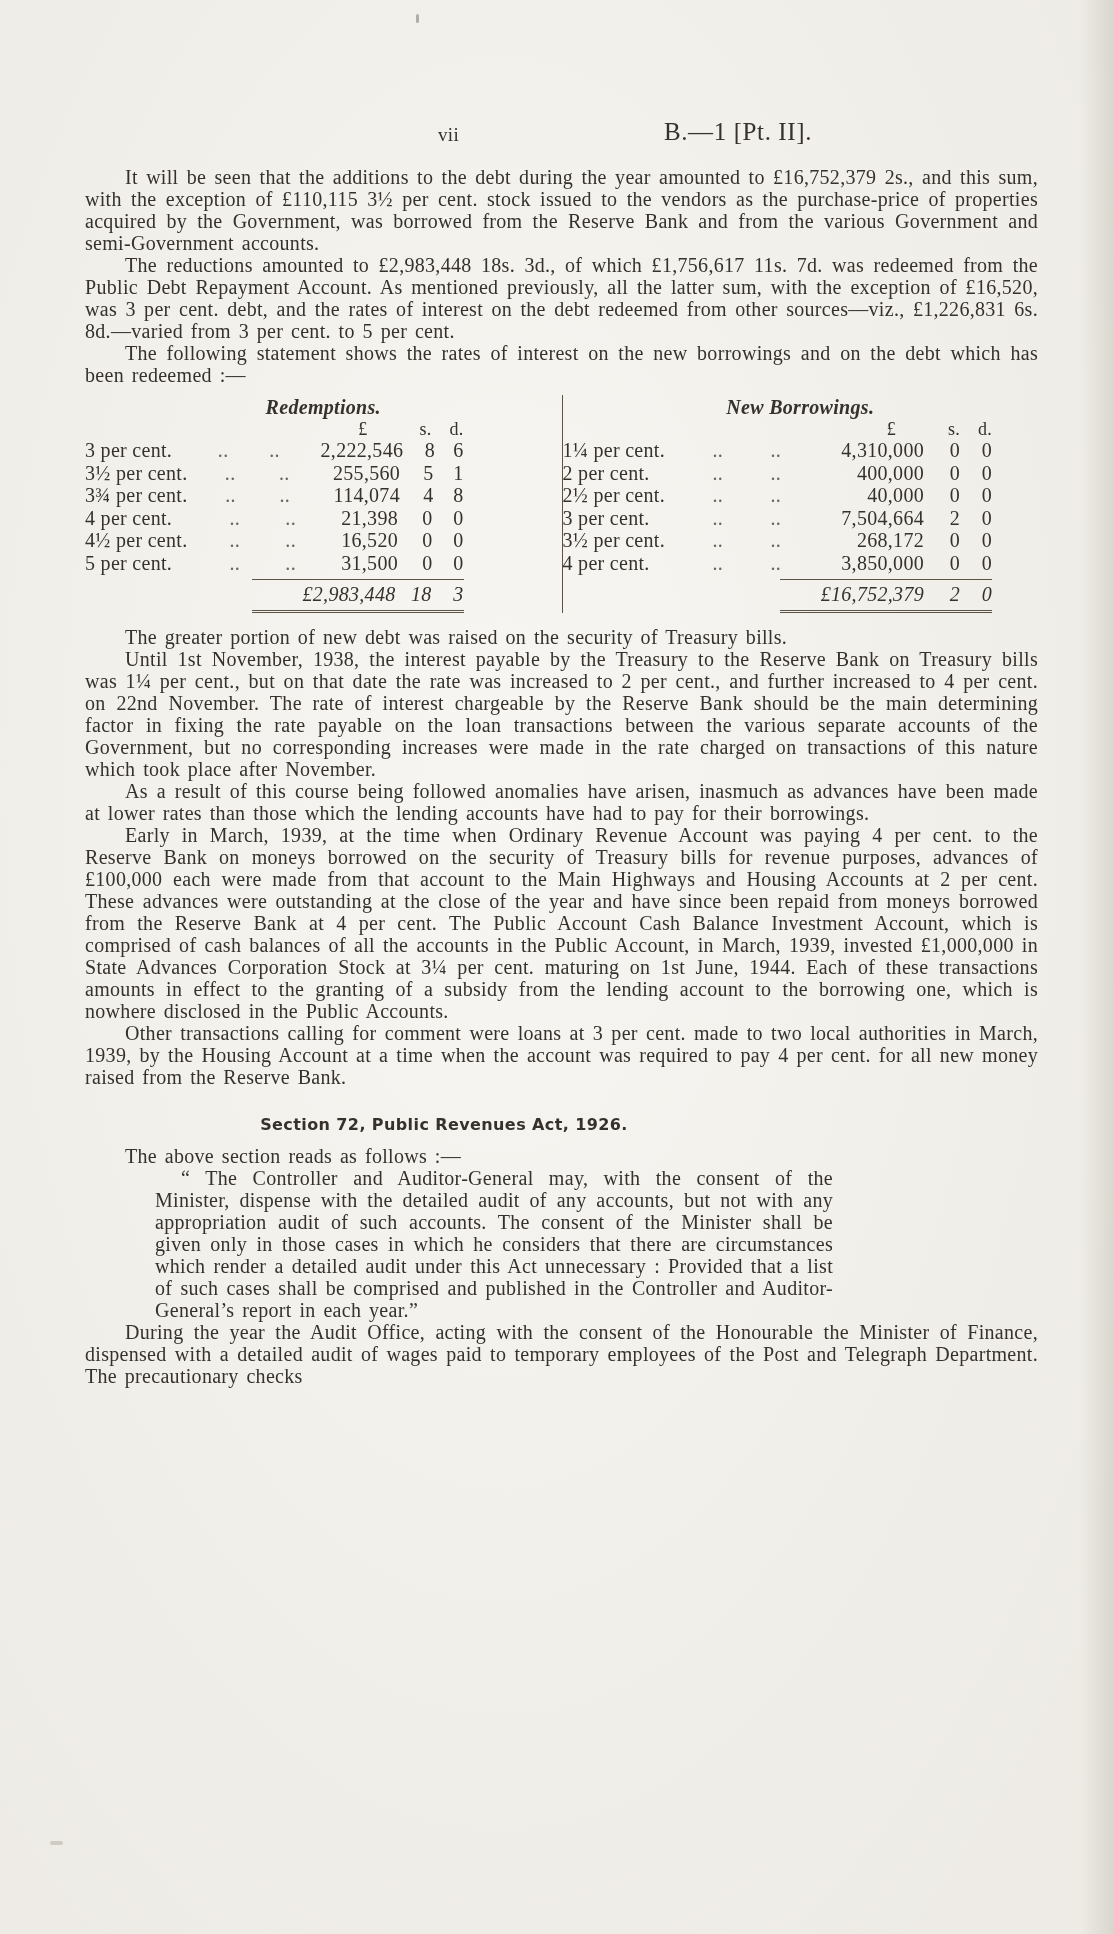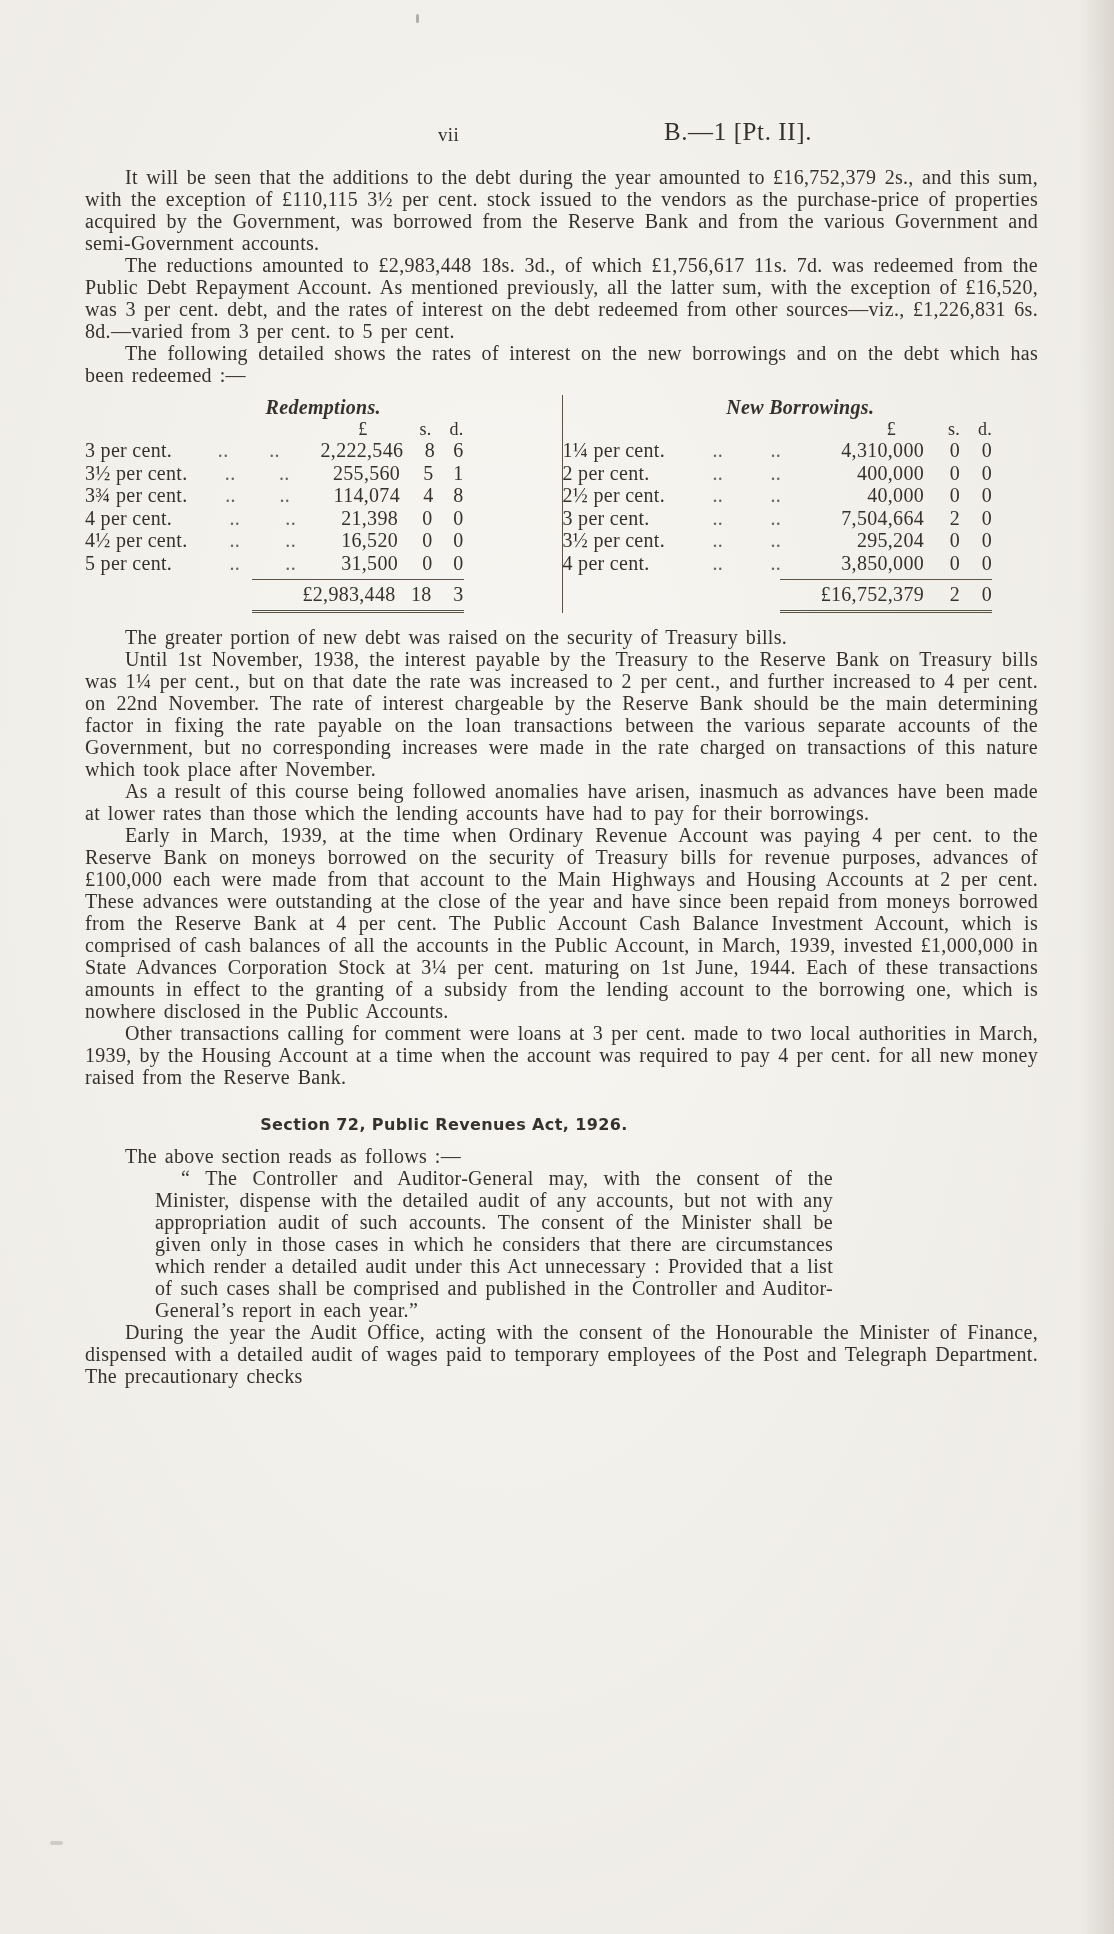--- a/index.html
+++ b/index.html
@@ -47,20 +47,21 @@
   .tlabel { width: 150px; white-space: nowrap; }
   .tdots  { width: 58px; color: #6b655a; }
   .tpounds { flex: 1; text-align: right; }
   .ts { width: 36px; text-align: right; }
   .td { width: 32px; text-align: right; }
   .trow.total { margin-top: 5px; }
   .tot-group {
     margin-left: auto; display: flex; align-items: flex-end; width: 212px;
     border-top: 1px solid #5a5346; border-bottom: 3px double #5a5346;
     padding: 3px 0 4px;
+    font-style: italic;
   }
   .tot-group .tpounds { flex: 1; }
 
   .section-heading {
     font-family: "DejaVu Sans", sans-serif; font-weight: bold;
     font-size: 16px; letter-spacing: 0.4px; text-align: center;
     margin: 26px 235px 9px 0;
   }
   .quote { margin: 0 205px 0 70px; text-indent: 26px; }
 
@@ -74,21 +75,21 @@
 <div class="artifact top-dash"></div>
 
 <div class="header">
   <span class="pagenum">vii</span>
   <span class="docref">B.—1 [Pt. II].</span>
 </div>
 
 <div class="content">
   <p>It will be seen that the additions to the debt during the year amounted to £16,752,379 2s., and this sum, with the exception of £110,115 3½ per cent. stock issued to the vendors as the purchase-price of properties acquired by the Government, was borrowed from the Reserve Bank and from the various Government and semi-Government accounts.</p>
   <p>The reductions amounted to £2,983,448 18s. 3d., of which £1,756,617 11s. 7d. was redeemed from the Public Debt Repayment Account.  As mentioned previously, all the latter sum, with the exception of £16,520, was 3 per cent. debt, and the rates of interest on the debt redeemed from other sources—viz., £1,226,831 6s. 8d.—varied from 3 per cent. to 5 per cent.</p>
-  <p>The following detailed shows the rates of interest on the new borrowings and on the debt which has been redeemed :—</p>
+  <p>The following statement shows the rates of interest on the new borrowings and on the debt which has been redeemed :—</p>
 
   <div class="table-wrap">
     <div class="tcol left">
       <div class="ttitle">Redemptions.</div>
       <div class="trows">
         <div class="trow thead">
           <span class="hpounds">£</span>
           <span class="hs">s.</span>
           <span class="hd">d.</span>
         </div>
@@ -187,21 +188,21 @@
           <span class="tdots">..</span>
           <span class="tdots">..</span>
           <span class="tpounds">7,504,664</span>
           <span class="ts">2</span>
           <span class="td">0</span>
         </div>
         <div class="trow">
           <span class="tlabel">3½ per cent.</span>
           <span class="tdots">..</span>
           <span class="tdots">..</span>
-          <span class="tpounds">295,204</span>
+          <span class="tpounds">268,172</span>
           <span class="ts">0</span>
           <span class="td">0</span>
         </div>
         <div class="trow">
           <span class="tlabel">4 per cent.</span>
           <span class="tdots">..</span>
           <span class="tdots">..</span>
           <span class="tpounds">3,850,000</span>
           <span class="ts">0</span>
           <span class="td">0</span>

